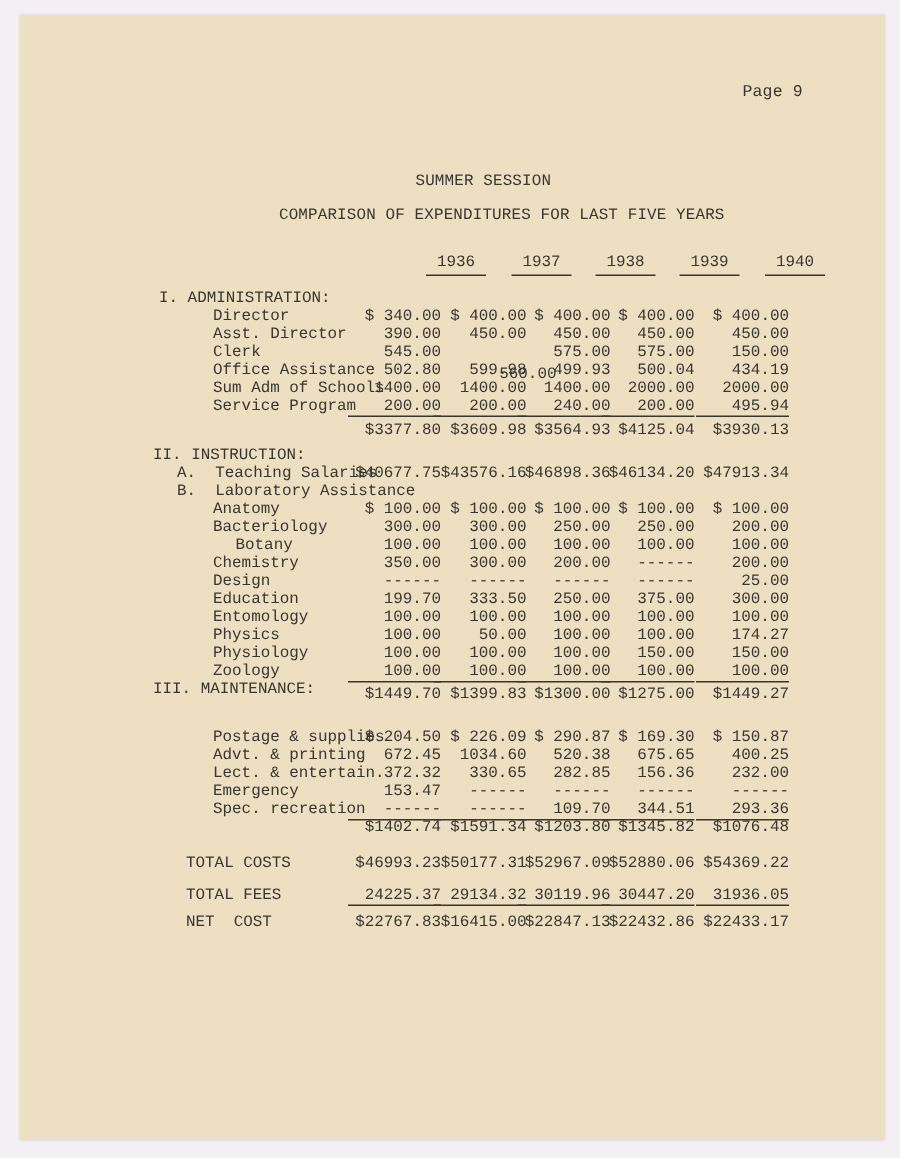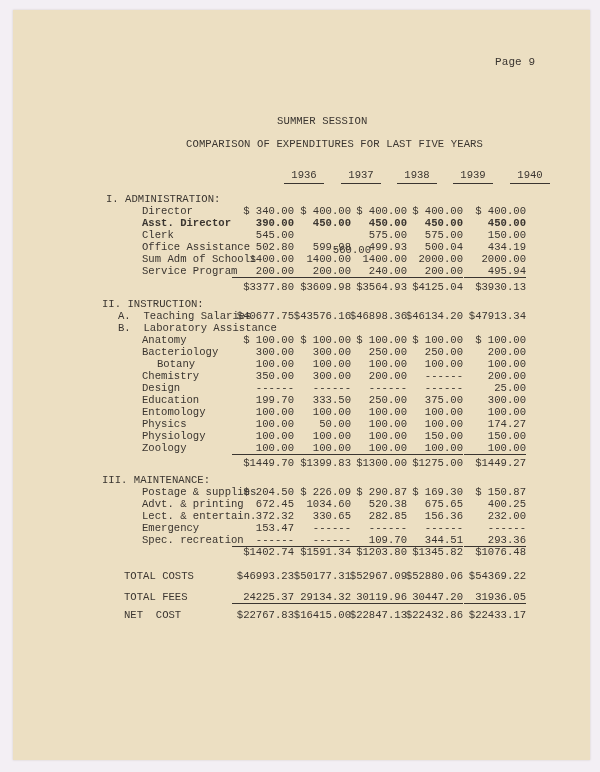--- a/index.html
+++ b/index.html
@@ -45,21 +45,21 @@
 <div id="sections">
     <div class="sec" style="left: 106px; top: 193px;">I. ADMINISTRATION:</div>
     <div class="row" style="top: 205px;">
       <div class="lbl" style="left: 142px; top: 0px;">Director</div>
       <div class="v c0" style="top: 0px;">$ 340.00</div>
       <div class="v c1" style="top: 0px;">$ 400.00</div>
       <div class="v c2" style="top: 0px;">$ 400.00</div>
       <div class="v c3" style="top: 0px;">$ 400.00</div>
       <div class="v c4" style="top: 0px;">$ 400.00</div>
     </div>
-    <div class="row" style="top: 217px; font-weight: bold;">
+    <div class="row" style="top: 217px;">
       <div class="lbl" style="left: 142px; top: 0px;">Asst. Director</div>
       <div class="v c0" style="top: 0px;">390.00</div>
       <div class="v c1" style="top: 0px;">450.00</div>
       <div class="v c2" style="top: 0px;">450.00</div>
       <div class="v c3" style="top: 0px;">450.00</div>
       <div class="v c4" style="top: 0px;">450.00</div>
     </div>
     <div class="row" style="top: 229px;">
       <div class="lbl" style="left: 142px; top: 0px;">Clerk</div>
       <div class="v c0" style="top: 0px;">545.00</div>
@@ -189,21 +189,21 @@
       <div class="v c3 ul" style="top: 0px;">100.00</div>
       <div class="v c4 ul" style="top: 0px;">100.00</div>
     </div>
     <div class="row" style="top: 457px;">
       <div class="v c0" style="top: 0px;">$1449.70</div>
       <div class="v c1" style="top: 0px;">$1399.83</div>
       <div class="v c2" style="top: 0px;">$1300.00</div>
       <div class="v c3" style="top: 0px;">$1275.00</div>
       <div class="v c4" style="top: 0px;">$1449.27</div>
     </div>
-    <div class="sec" style="left: 102px; top: 474px; text-align: center;">III. MAINTENANCE:</div>
+    <div class="sec" style="left: 102px; top: 454px; text-align: center;">III. MAINTENANCE:</div>
     <div class="row" style="top: 486px;">
       <div class="lbl" style="left: 142px; top: 0px;">Postage &amp; supplies</div>
       <div class="v c0" style="top: 0px;">$ 204.50</div>
       <div class="v c1" style="top: 0px;">$ 226.09</div>
       <div class="v c2" style="top: 0px;">$ 290.87</div>
       <div class="v c3" style="top: 0px;">$ 169.30</div>
       <div class="v c4" style="top: 0px;">$ 150.87</div>
     </div>
     <div class="row" style="top: 498px;">
       <div class="lbl" style="left: 142px; top: 0px;">Advt. &amp; printing</div>

